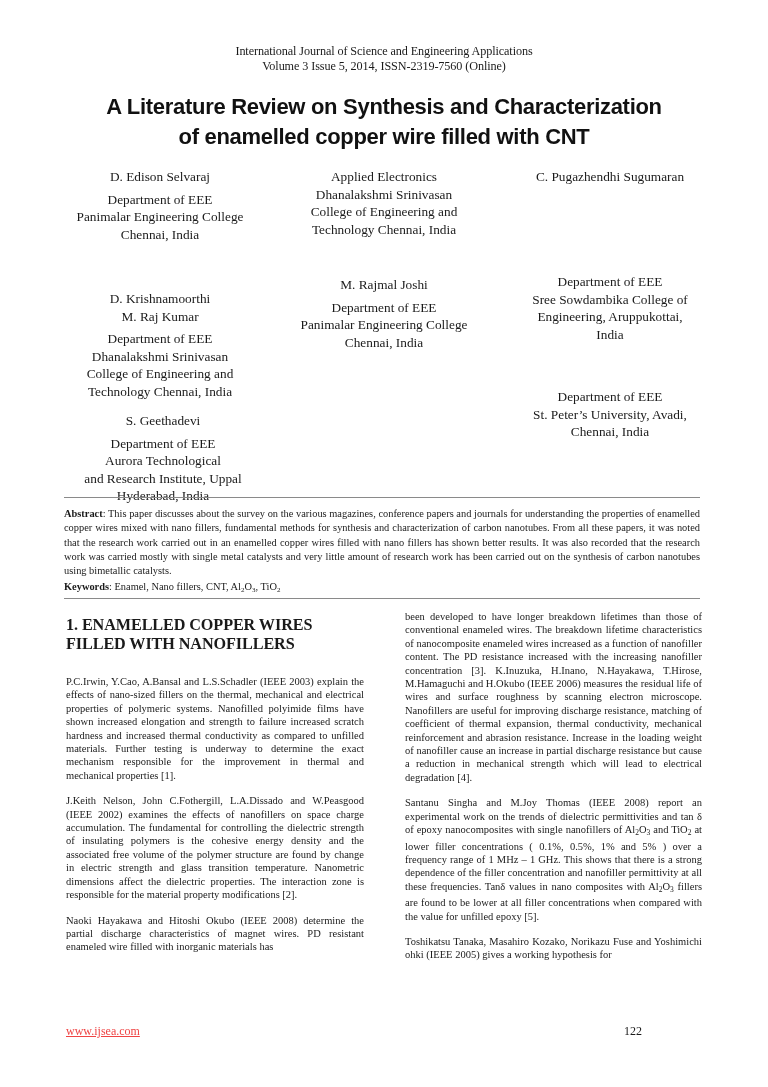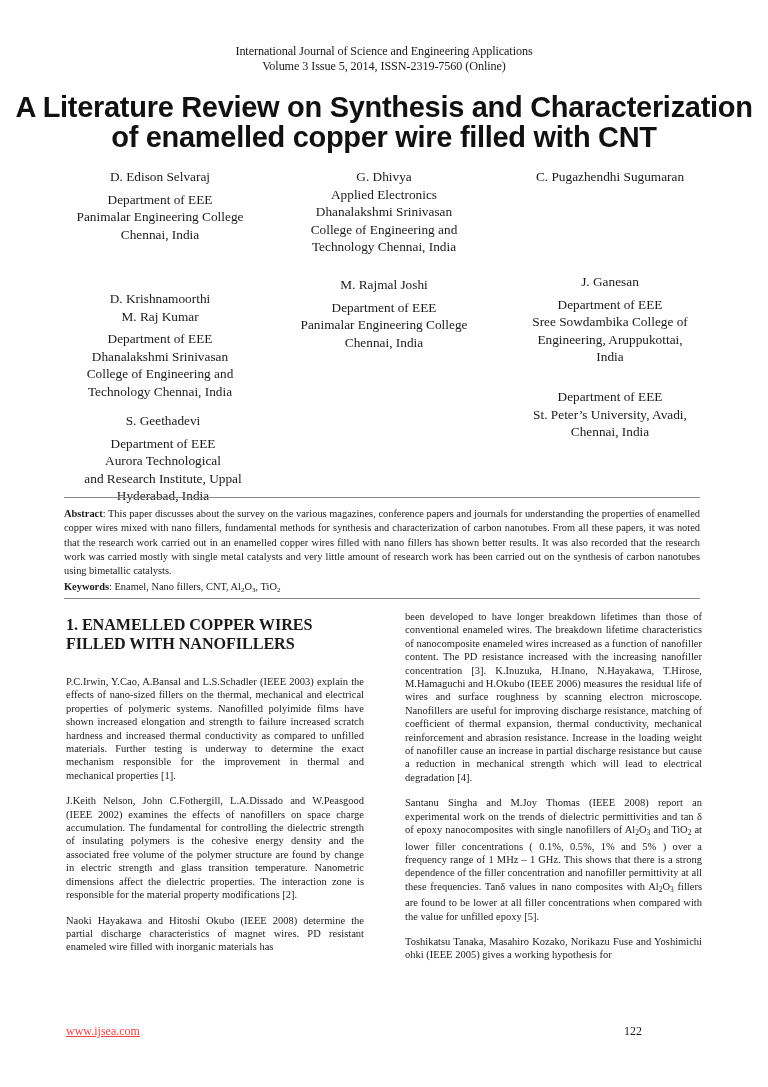--- a/index.html
+++ b/index.html
@@ -2,21 +2,21 @@
 <html><head>
 <meta charset="utf-8">
 <style>
   html, body { margin: 0; padding: 0; background: #ffffff; }
   body { width: 768px; height: 1087px; position: relative; overflow: hidden;
          font-family: "Liberation Serif", "DejaVu Serif", serif; color: #1a1a1a; }
   .abs { position: absolute; }
   .journal { left: 0; width: 768px; top: 44px; text-align: center; font-size: 12.2px; line-height: 15px; letter-spacing: -0.1px; }
   .title { left: 0; width: 768px; top: 92px; text-align: center;
            font-family: "Liberation Sans", "DejaVu Sans", sans-serif; font-weight: bold;
-           font-size: 29px; line-height: 30px; letter-spacing: -0.3px; color: #111; }
+           font-size: 22px; line-height: 30px; letter-spacing: -0.3px; color: #111; }
   .author { text-align: center; font-size: 13.3px; line-height: 17.5px; font-family: Liberation Serif, serif; }
   .author .name { margin-bottom: 5px; }
   .author .aff { white-space: pre-line; }
   .rule { left: 64px; width: 636px; height: 0; border-top: 1.5px solid #8a8a8a; }
   .abstract { left: 64px; width: 636px; top: 500px; font-size: 10.4px; line-height: 14.3px; text-align: justify; margin-top: 7px; }
   .abstract b, .keywords b { font-weight: bold; }
   .keywords { left: 64px; width: 636px; top: 580px; font-size: 10.4px; line-height: 14px; }
   .keywords sub { font-size: 7px; vertical-align: -2px; }
   .col { font-size: 10.5px; line-height: 13.4px; text-align: justify; width: 298px; }
   .col p { margin: 0 0 12px 0; }
@@ -38,21 +38,20 @@
   <div>of enamelled copper wire filled with CNT</div>
 </div>
 
 <div class="abs author" style="left:60px; width:200px; top:168px;">
   <div class="name">D. Edison Selvaraj</div>
   <div class="aff">Department of EEE
 Panimalar Engineering College
 Chennai, India</div>
 </div>
 <div class="abs author" style="left:284px; width:200px; top:168px;">
-  <div class="name" style="margin-bottom:0">G. Dhivya</div>
   <div class="aff">Applied Electronics
 Dhanalakshmi Srinivasan
 College of Engineering and
 Technology Chennai, India</div>
 </div>
 <div class="abs author" style="left:510px; width:200px; top:168px;">
   <div class="name" style="margin-bottom:0">C. Pugazhendhi Sugumaran</div>
 </div>
 
 <div class="abs author" style="left:60px; width:200px; top:290px;">
@@ -63,21 +62,20 @@
 College of Engineering and
 Technology Chennai, India</div>
 </div>
 <div class="abs author" style="left:284px; width:200px; top:276px;">
   <div class="name">M. Rajmal Joshi</div>
   <div class="aff">Department of EEE
 Panimalar Engineering College
 Chennai, India</div>
 </div>
 <div class="abs author" style="left:510px; width:200px; top:273px;">
-  <div class="name">J. Ganesan</div>
   <div class="aff">Department of EEE
 Sree Sowdambika College of
 Engineering, Aruppukottai,
 India</div>
 </div>
 
 <div class="abs author" style="left:58px; width:210px; top:412px;">
   <div class="name">S. Geethadevi</div>
   <div class="aff">Department of EEE
       Aurora Technological

